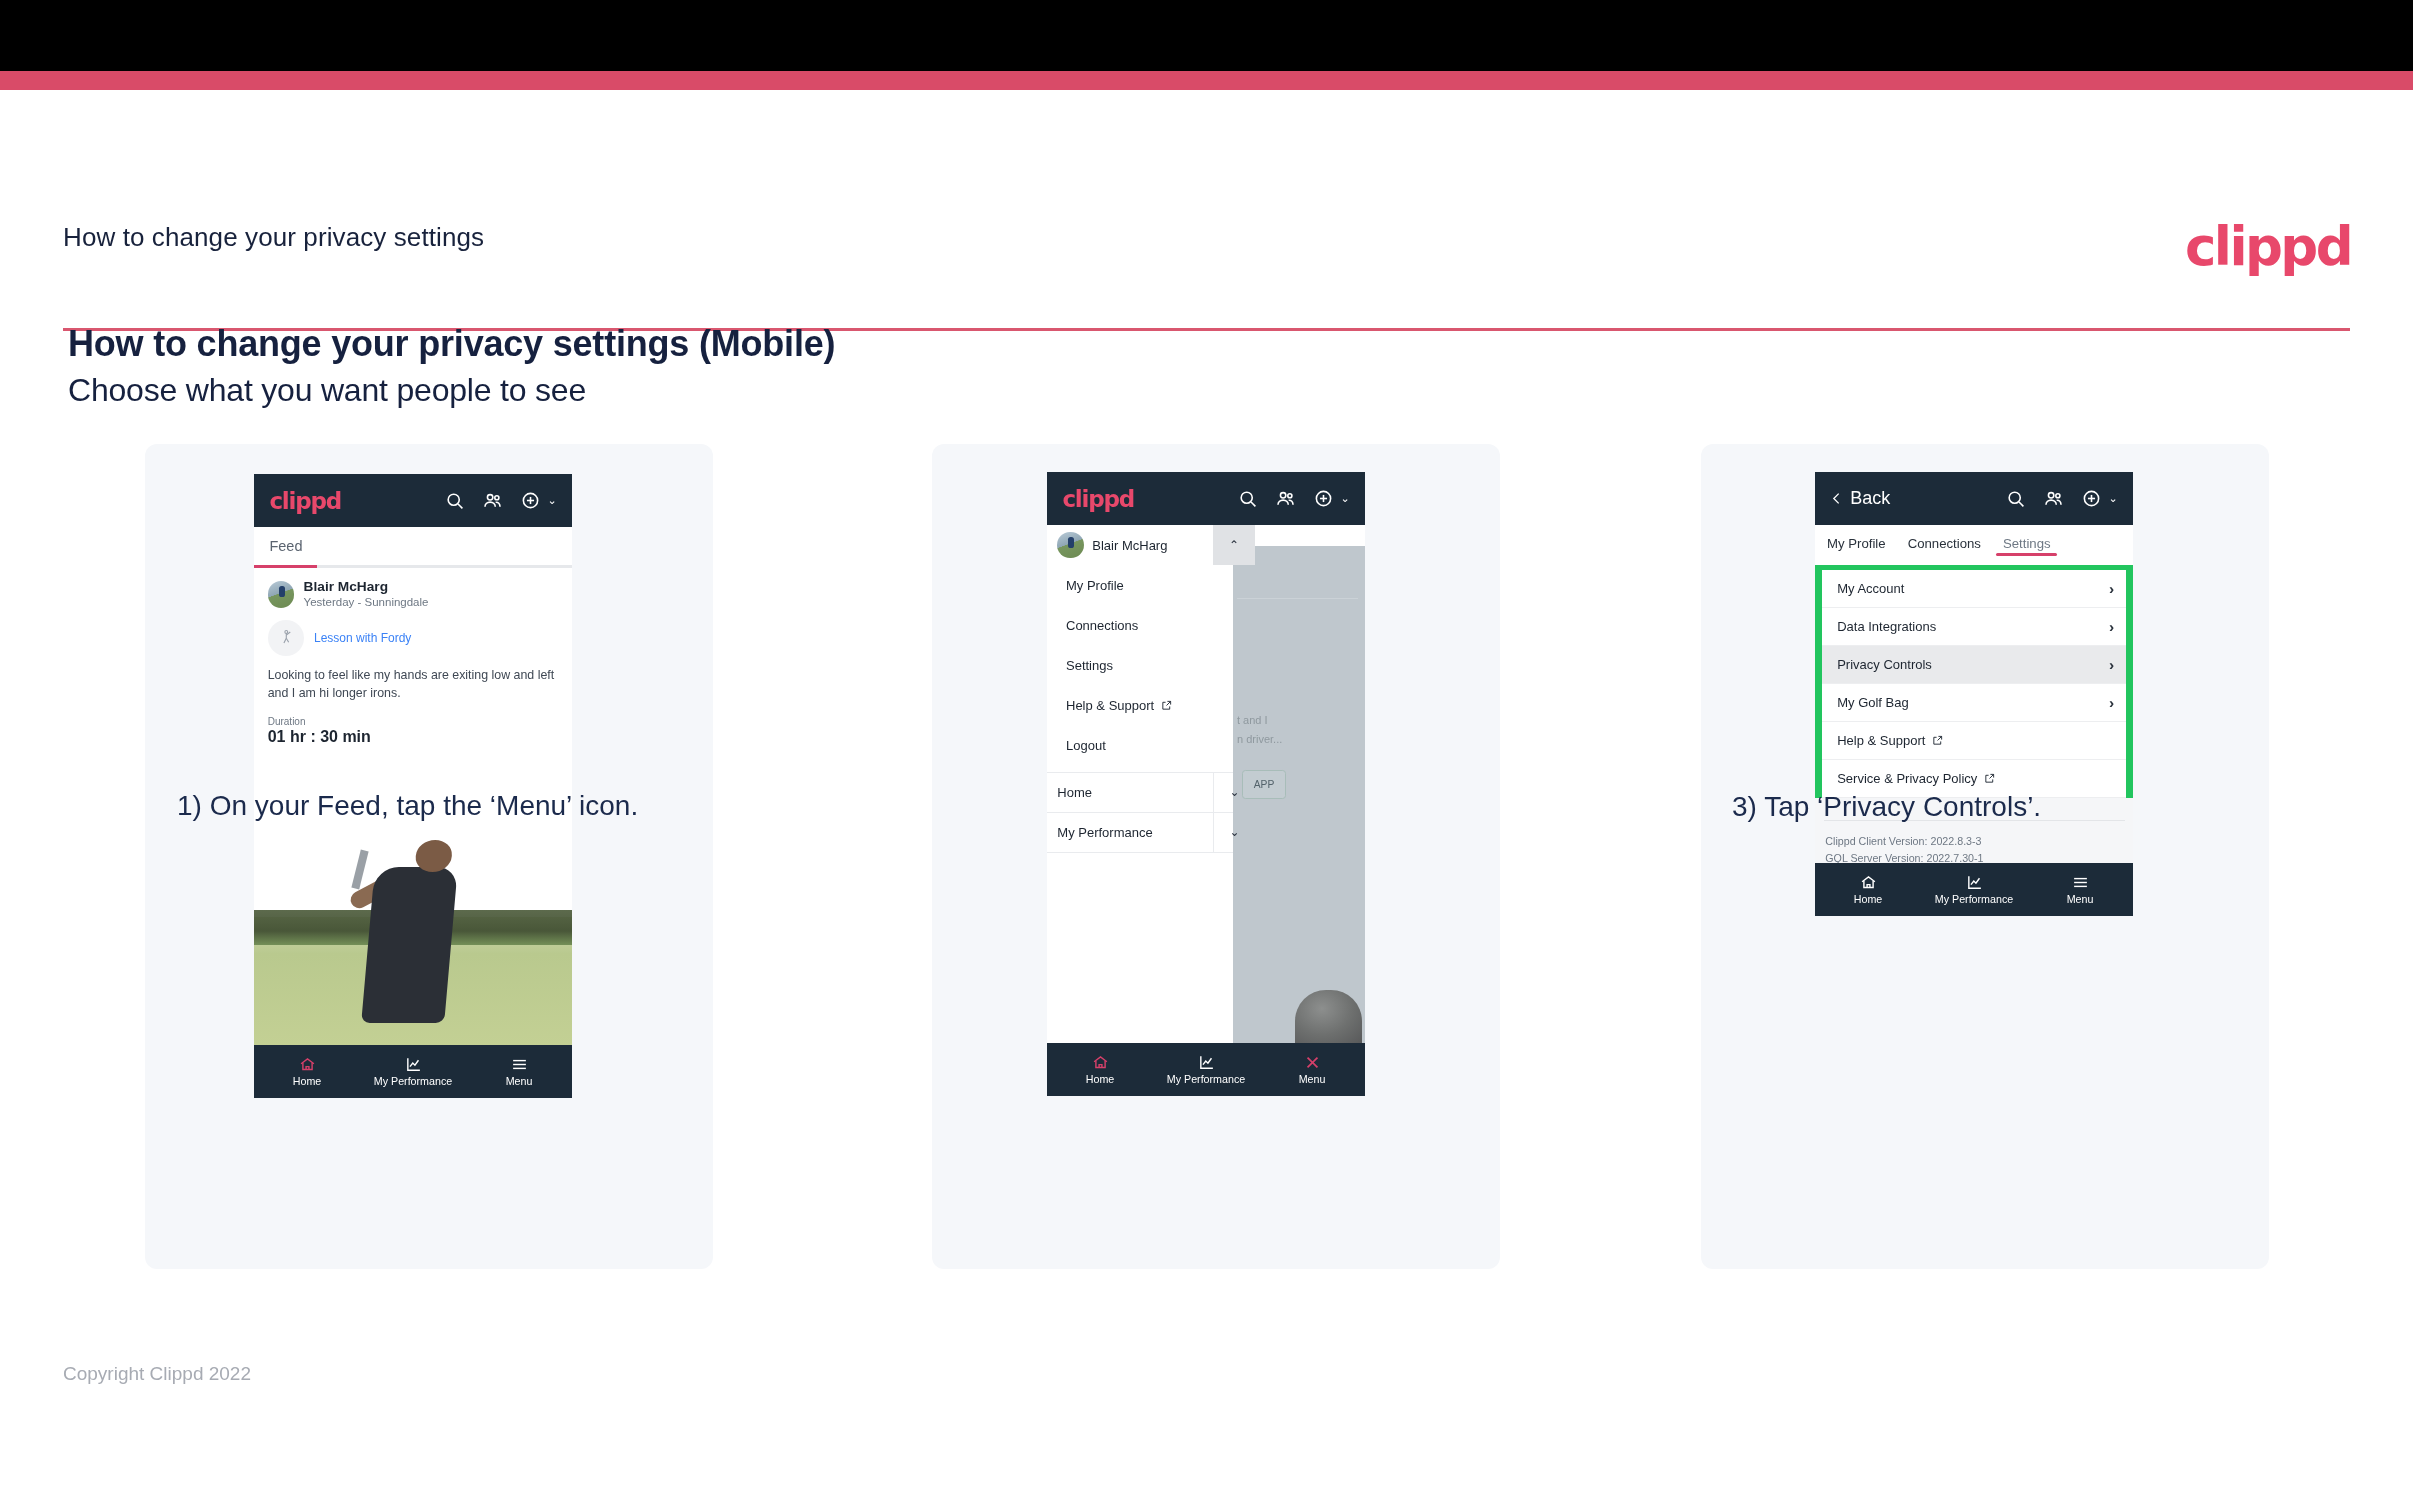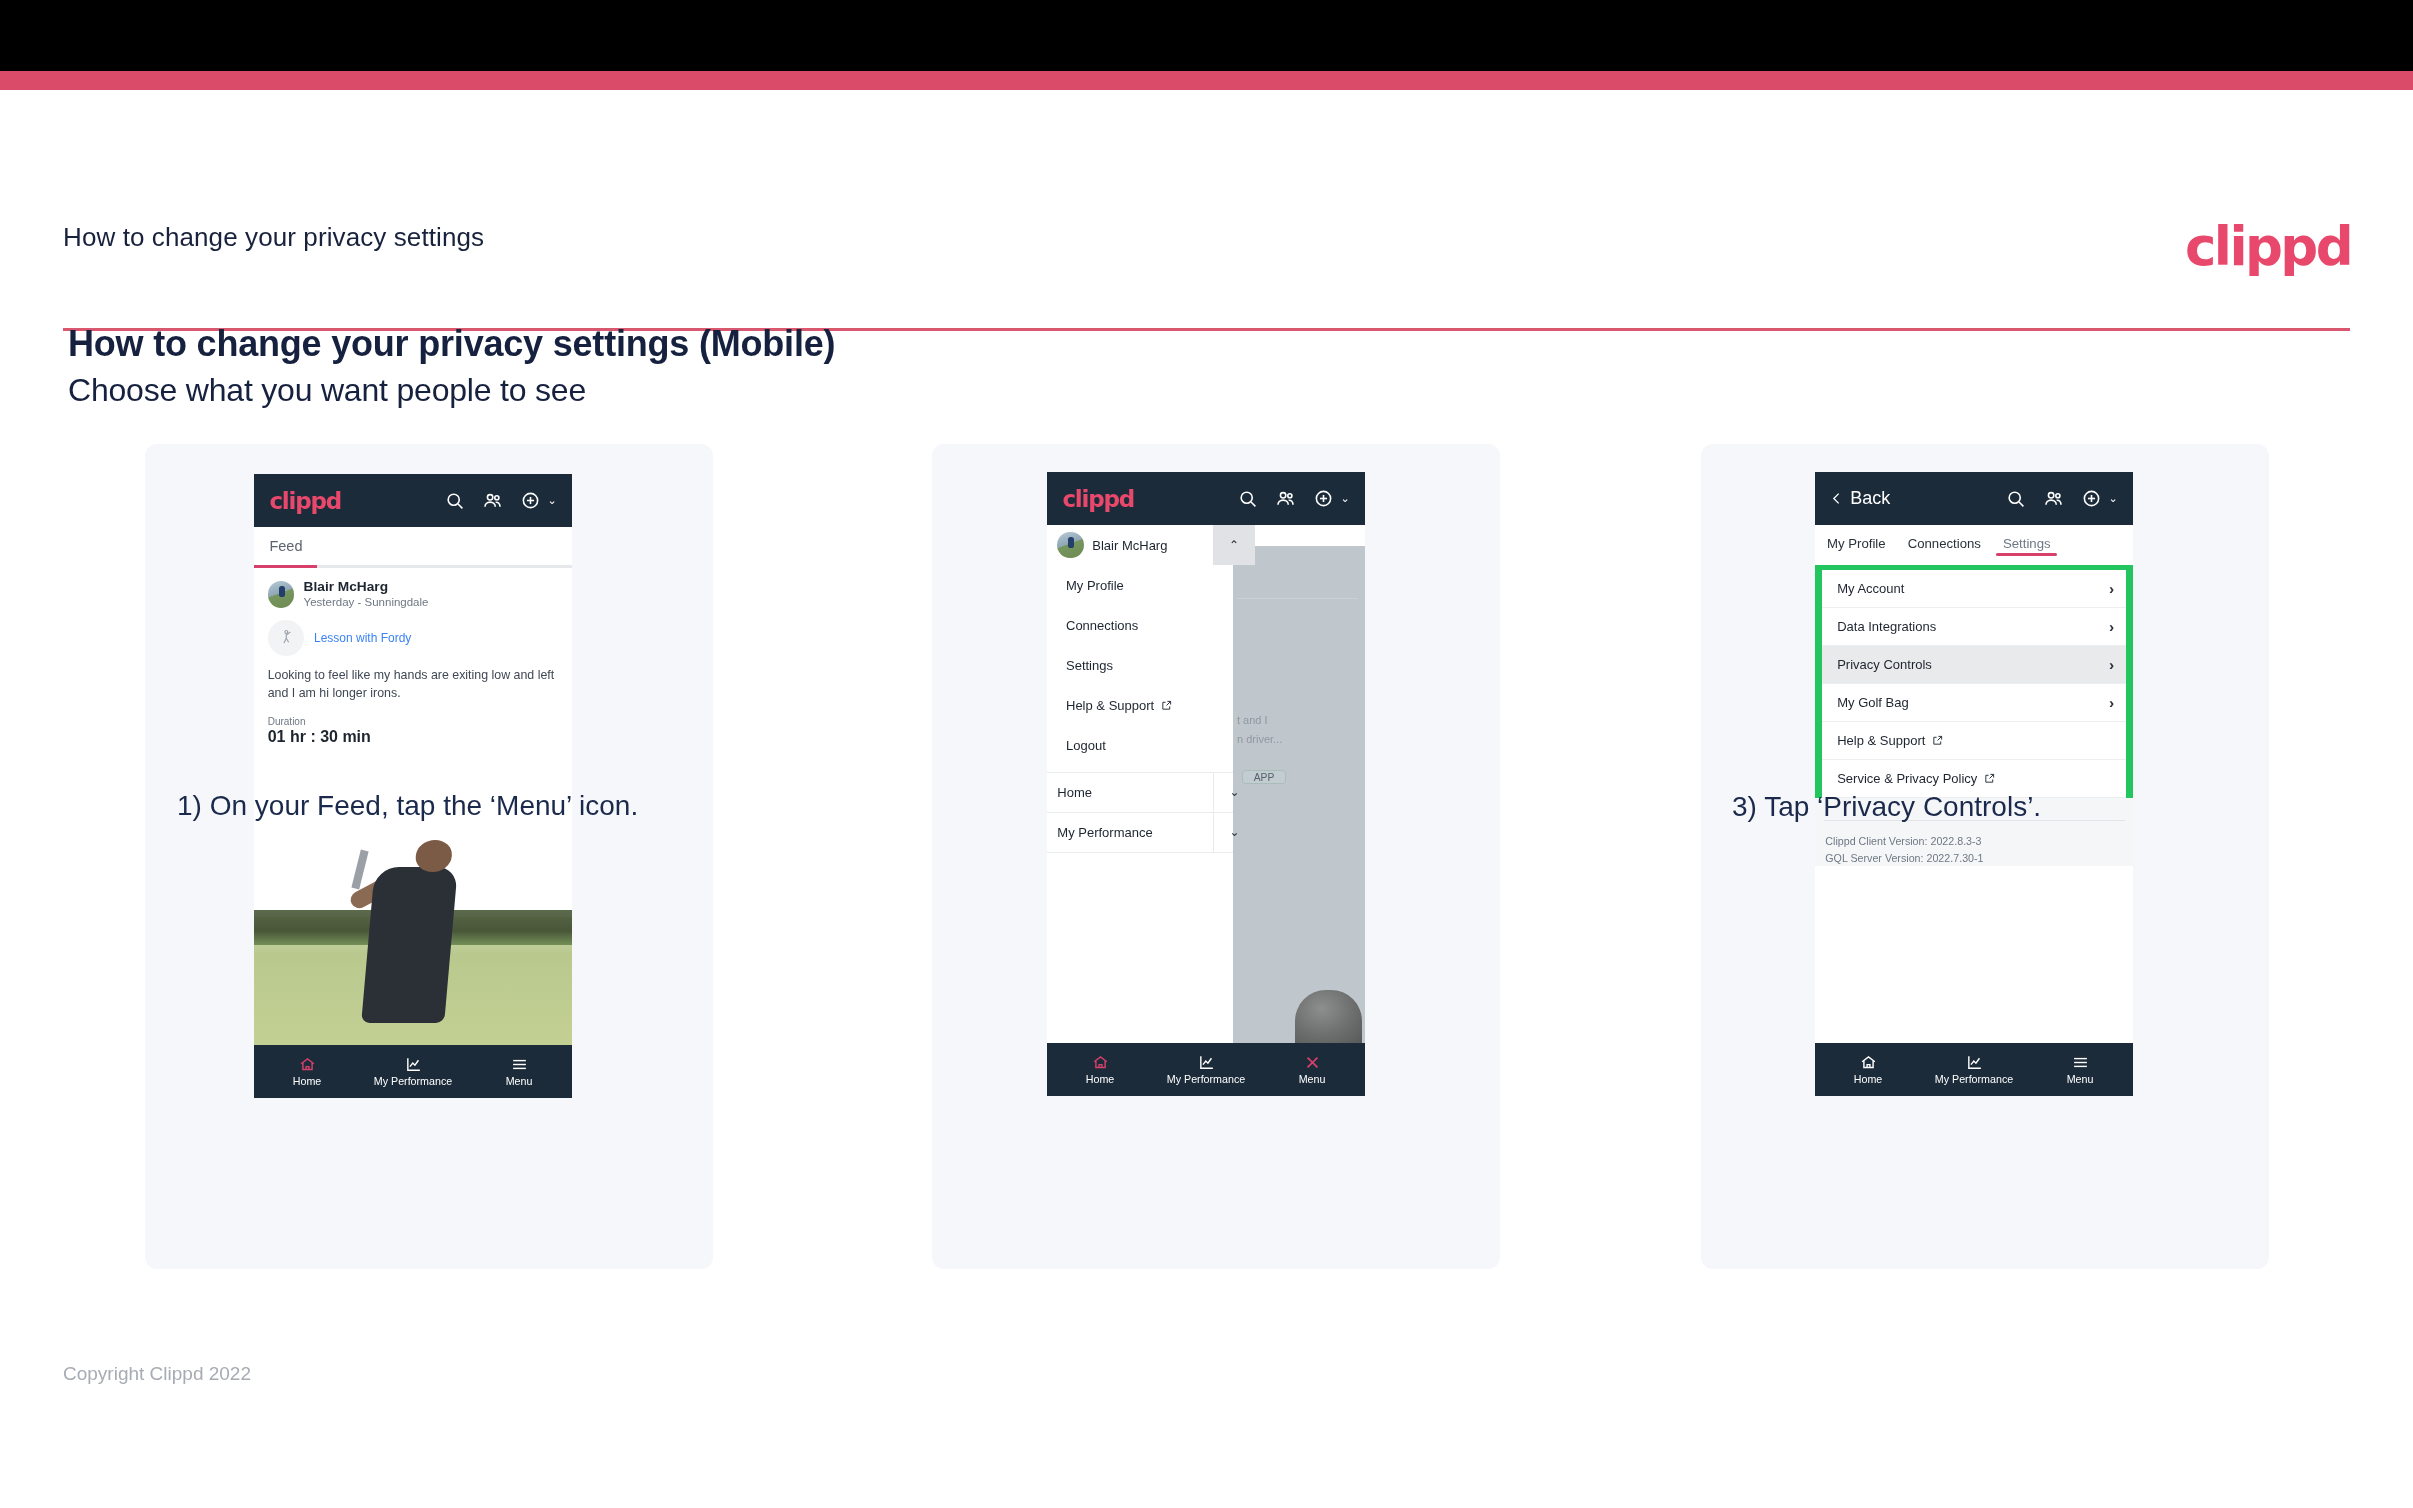--- a/index.html
+++ b/index.html
@@ -59,21 +59,21 @@
   .card-2 .caption { top: 342px; left: 31px; }
   .card-3 .caption { top: 344px; left: 31px; }
 
   
   .phone {
     position: absolute; top: 27px;
     background: #ffffff; overflow: hidden;
   }
   .p1 { left: 109px; top: 30px; width: 318px; height: 624px; }
   .p2 { left: 115px; top: 28px; width: 318px; height: 624px; }
-  .p3 { left: 114px; top: 28px; width: 318px; height: 624px; }
+  .p3 { left: 114px; top: 28px; width: 318px; height: 444px; }
 
   .appbar {
     position: relative; height: 53px; background: #1c2b39;
     display: flex; align-items: center; padding: 0 15.4px;
   }
   .appbar .logo {
     font-size: 23px; font-weight: 700; color: #e8486b;
     letter-spacing: -1.2px; font-family: "DejaVu Sans", sans-serif;
   }
   .appbar .back {
@@ -164,21 +164,21 @@
     background: #ffffff;
   }
   .feed-dim .ghost-panel {
     position: absolute; left: 186px; right: 0; top: 20.5px; bottom: 0;
     background: #bfc7cd;
   }
   .feed-dim .ghost-line { position: absolute; left: 190px; right: 6.8px; top: 73px; height: 0.9px; background: #cbd2d7; }
   .feed-dim .ghost-txt1 { position: absolute; left: 190px; top: 189px; font-size: 11px; color: #8f999f; }
   .feed-dim .ghost-txt2 { position: absolute; left: 190px; top: 208px; font-size: 11px; color: #8f999f; }
   .feed-dim .ghost-app {
-    position: absolute; left: 195px; top: 245px; width: 44px; height: 14px;
+    position: absolute; left: 195px; top: 245px; width: 44px; height: 29px;
     border: 0.9px solid #a8bdb9; border-radius: 3.4px; color: #53636b; font-size: 10.3px;
     display: flex; align-items: center; justify-content: center; background: #c3ccd1;
   }
   .feed-dim .ghost-cap {
     position: absolute; right: 3.4px; bottom: 0; width: 67px; height: 53px;
     background: radial-gradient(ellipse at 40% 35%, #8d8f8e 0%, #6d6f6e 55%, #58595a 100%);
     border-radius: 31px 31px 0 0;
   }
 
   .drawer {

